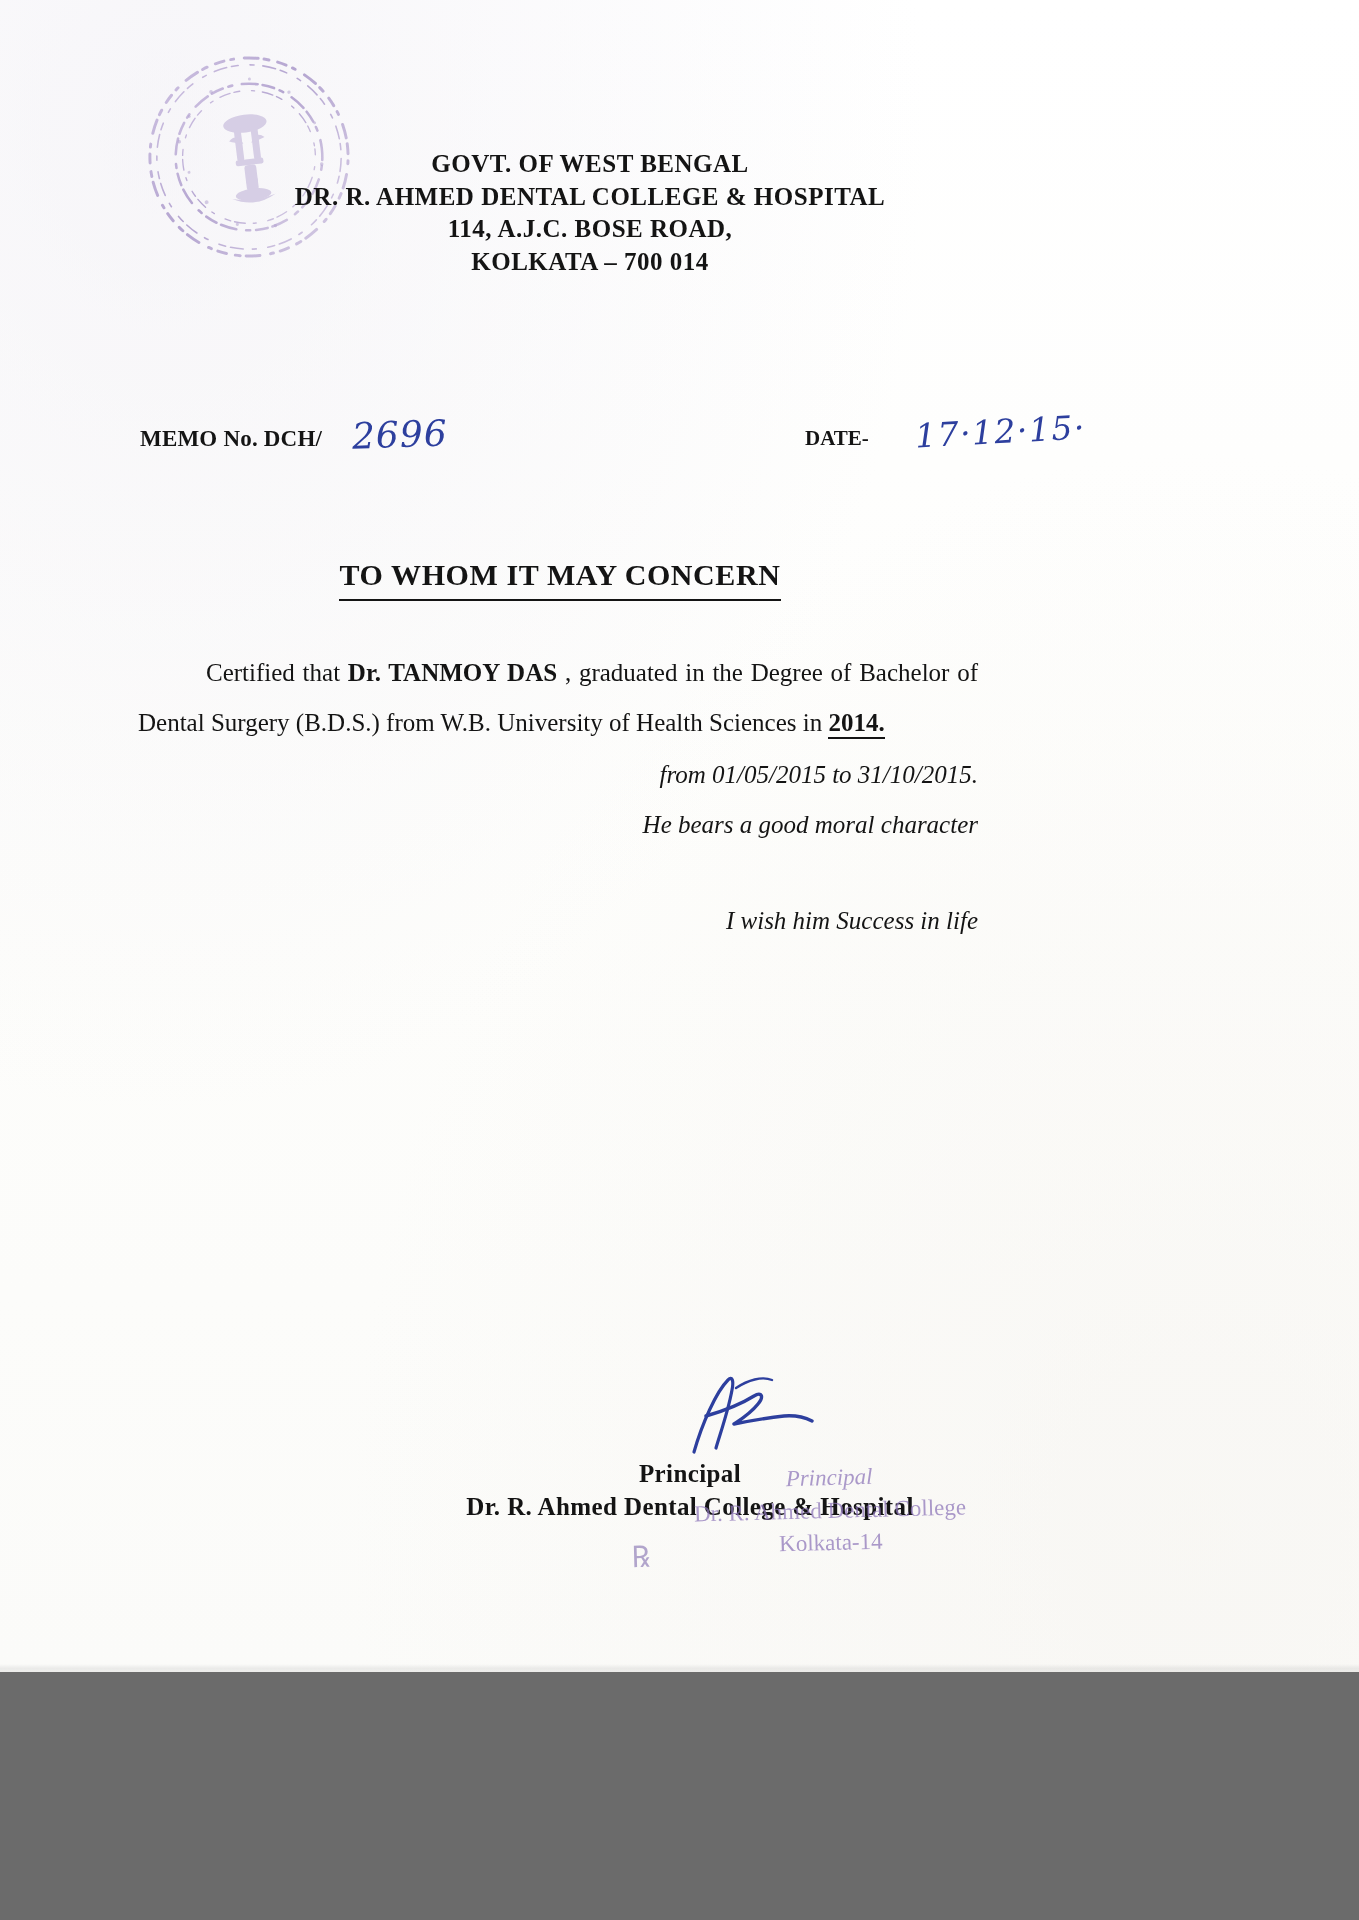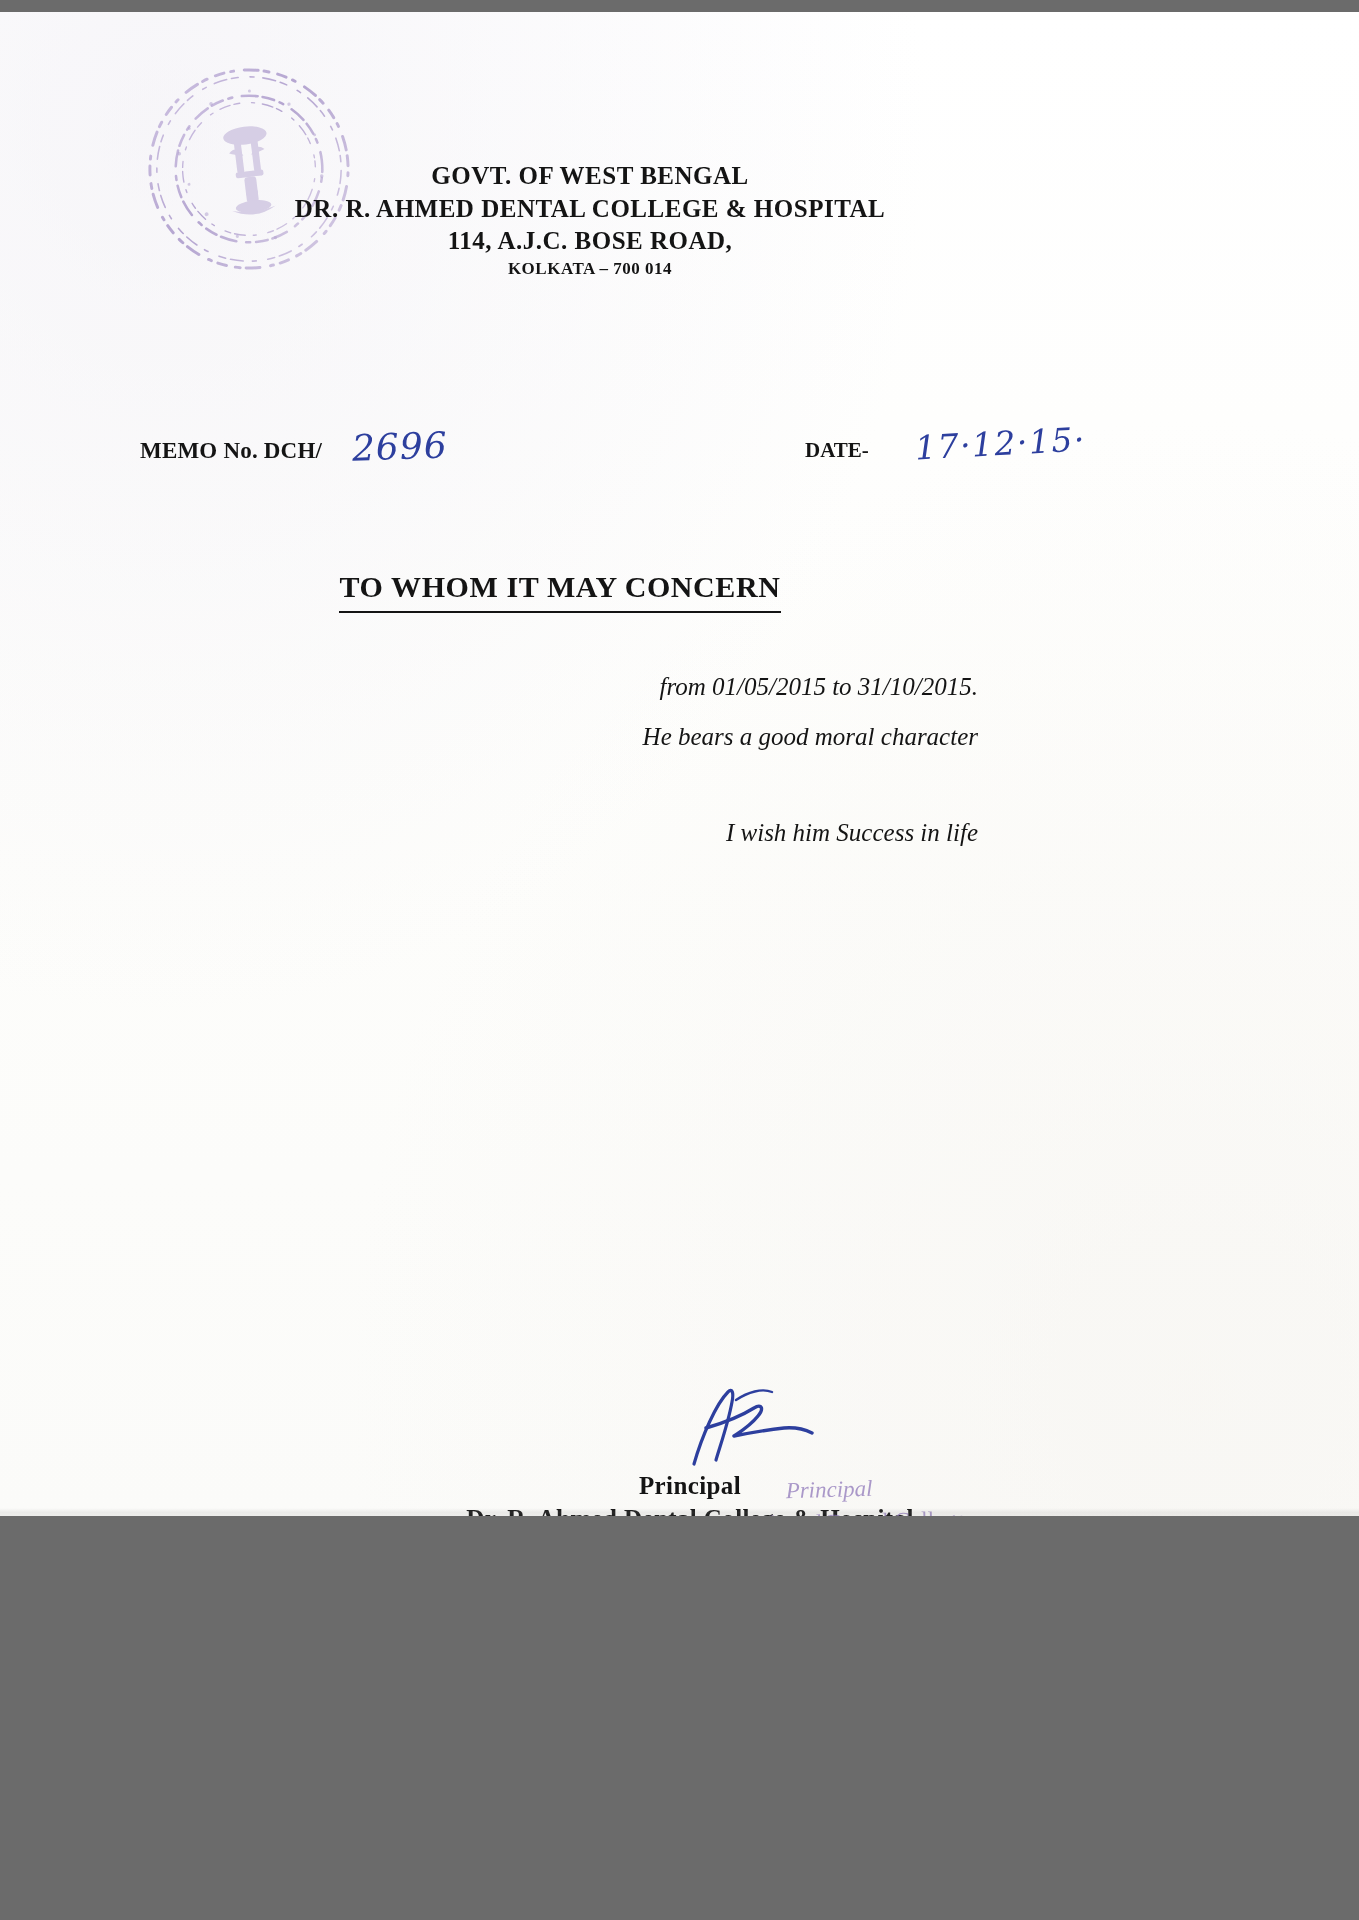--- a/index.html
+++ b/index.html
@@ -4,22 +4,22 @@
 <title>Certificate Scan</title>
 <style>
   html, body {
     margin: 0;
     padding: 0;
     background: #6b6b6b;
   }
   .page {
     position: relative;
     width: 1359px;
-    height: 1504px;
-    margin: 12px auto;
+    height: 1672px;
+    margin: 0 auto;
     background: #e5e5e5;
     overflow: hidden;
     font-family: "Liberation Serif", "DejaVu Serif", serif;
     color: #141414;
   }
   
   .paper-tone {
     position: absolute;
     inset: 0;
     background:
@@ -58,21 +58,21 @@
   }
   .letterhead .lh-line {
     font-weight: bold;
     letter-spacing: 0.5px;
     line-height: 1.30;
     white-space: nowrap;
   }
   .lh-1 { font-size: 25px; }
   .lh-2 { font-size: 25px; }
   .lh-3 { font-size: 25px; }
-  .lh-4 { font-size: 17px; }
+  .lh-4 { font-size: 25px; }
 
   
   .memo-row {
     position: absolute;
     left: 140px;
     right: 0;
     top: 412px;
     height: 60px;
   }
   .memo-label {
@@ -277,20 +277,23 @@
     <div class="date-label">DATE-</div>
     <div class="date-value">17·12·15·</div>
   </div>
 
   <div class="doc-title">
     <span>TO WHOM IT MAY CONCERN</span>
   </div>
 
   <div class="body">
 
+    <p class="para-justified">
+      <span class="indent"></span><span>Certified that </span><span class="b">Dr. TANMOY DAS</span><span> , graduated in the Degree of Bachelor of Dental Surgery (B.D.S.) from W.B. University of Health Sciences in </span><span class="bu">2014.</span>
+    </p>
 
     <div class="gap-sm"></div>
 
 
     <p class="para-plain">from 01/05/2015 to 31/10/2015.</p>
 
     <p class="para-plain">He bears a good moral character</p>
 
     <div class="gap-lg"></div>
 

